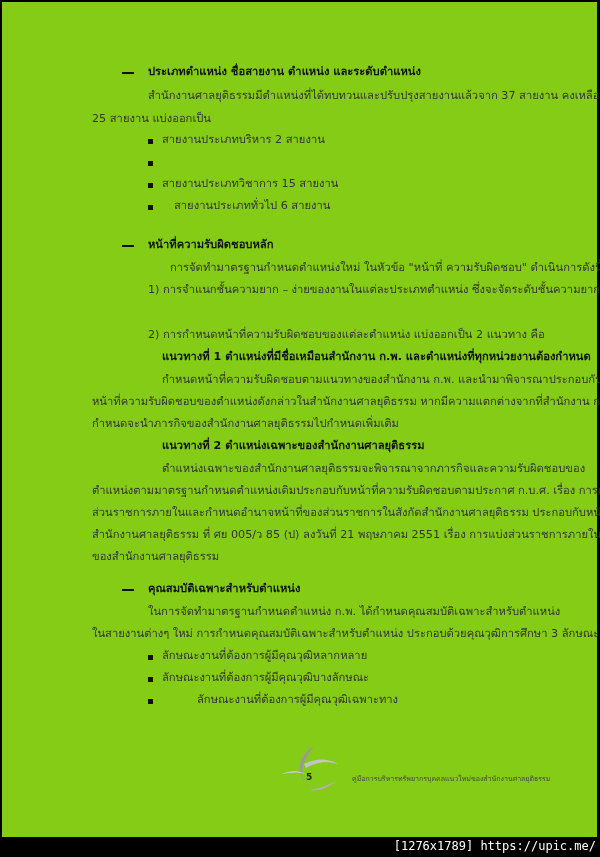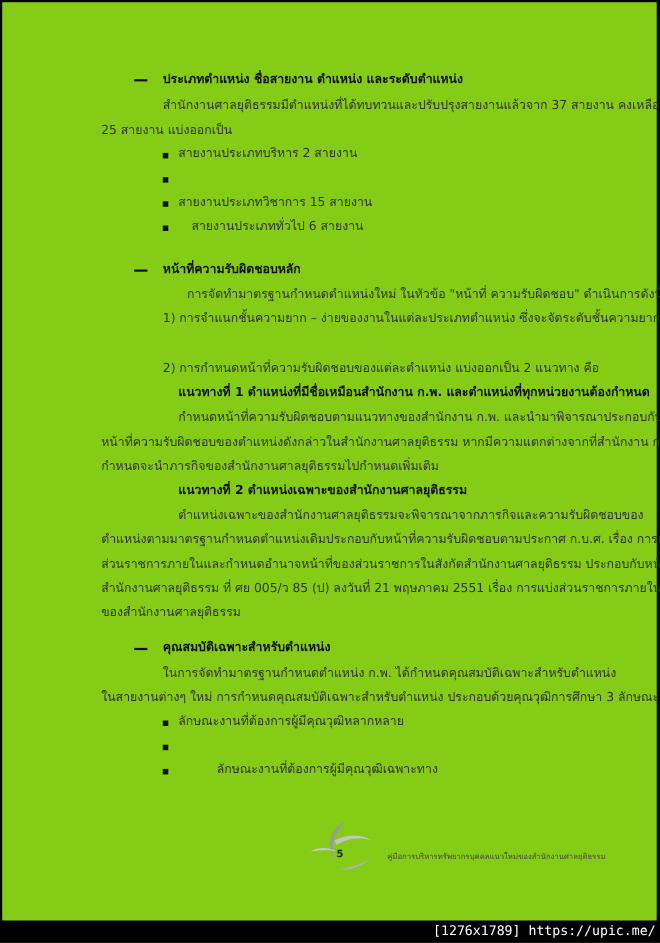--- a/index.html
+++ b/index.html
@@ -105,20 +105,21 @@
   <div class="line" style="left:90px; top:548px;text-align:right;">ของสำนักงานศาลยุติธรรม</div>
 
   <div class="dash" style="left:120px; top:587px;"></div>
   <div class="line bold" style="left:146px; top:580px;">คุณสมบัติเฉพาะสำหรับตำแหน่ง</div>
   <div class="line" style="left:146px; top:603px;">ในการจัดทำมาตรฐานกำหนดตำแหน่ง ก.พ. ได้กำหนดคุณสมบัติเฉพาะสำหรับตำแหน่ง</div>
   <div class="line" style="left:90px; top:625px;">ในสายงานต่างๆ ใหม่ การกำหนดคุณสมบัติเฉพาะสำหรับตำแหน่ง ประกอบด้วยคุณวุฒิการศึกษา 3 ลักษณะ คือ</div>
 
   <div class="bullet" style="left:146px; top:653px;"></div>
   <div class="line" style="left:160px; top:647px;">ลักษณะงานที่ต้องการผู้มีคุณวุฒิหลากหลาย</div>
   <div class="bullet" style="left:146px; top:675px;"></div>
+  <div class="line" style="left:160px; top:669px;">ลักษณะงานที่ต้องการผู้มีคุณวุฒิบางลักษณะ</div>
   <div class="bullet" style="left:146px; top:697px;"></div>
   <div class="line" style="left:148px; top:691px;margin-left:47px;">ลักษณะงานที่ต้องการผู้มีคุณวุฒิเฉพาะทาง</div>
 
   <svg class="footer-logo" viewBox="0 0 60 50">
     <path d="M34 2 C 18 12, 14 28, 30 46 C 20 36, 18 22, 34 2 Z" fill="#9a9a9a"></path>
     <path d="M30 46 C 38 48, 48 44, 58 36 C 48 42, 38 44, 30 46 Z" fill="#b0b0b0"></path>
     <path d="M24 20 C 36 14, 48 14, 58 20 C 46 17, 36 18, 26 24 Z" fill="#c4c4c4"></path>
     <path d="M2 30 C 10 26, 18 26, 26 30 C 18 28, 10 29, 2 30 Z" fill="#c8c8c8"></path>
   </svg>
   <div class="page-num">5</div>

